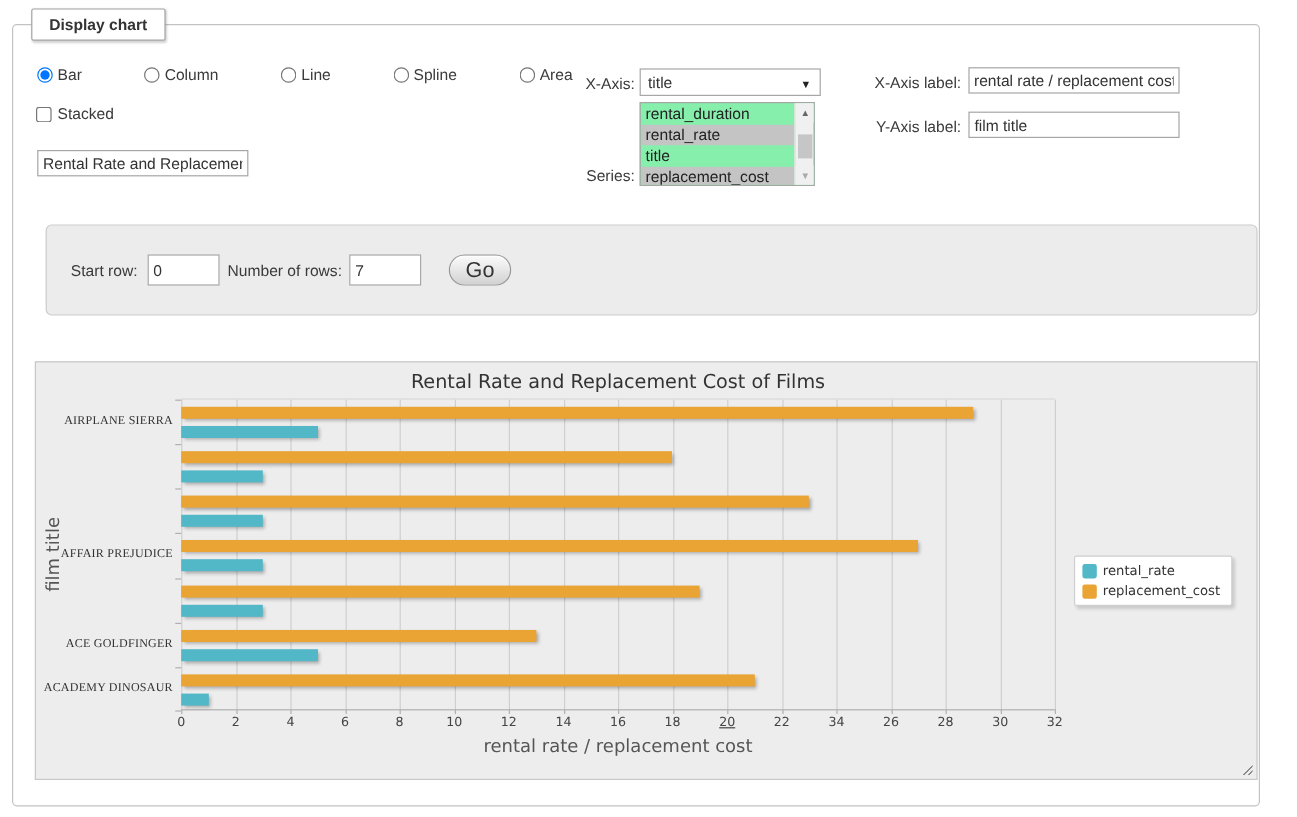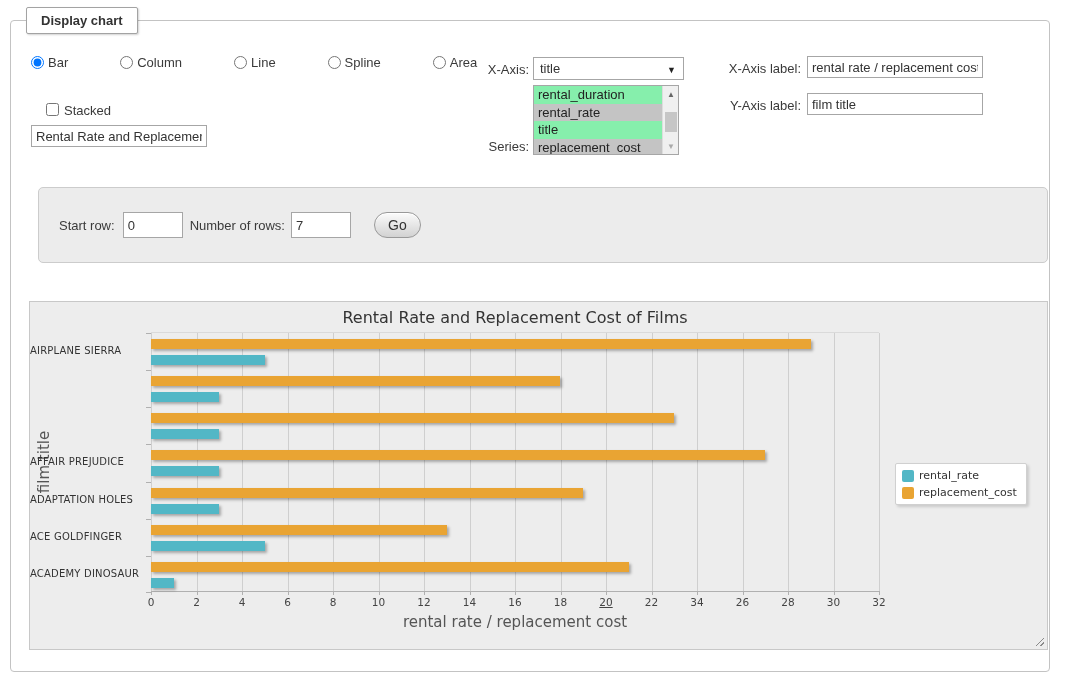--- a/index.html
+++ b/index.html
@@ -9,21 +9,21 @@
   .fieldset { position:absolute; left:10px; top:20px; width:1040px; height:652px;
     border:1px solid #c3c3c3; border-radius:4px; }
   .fieldset-legend { position:absolute; left:15px; top:-14px; background:#fff; border:1px solid #a3a3a3;
     border-radius:2px; padding:5px 14px; font-weight:bold; font-size:13px; color:#333;
     box-shadow:1px 1px 2px rgba(0,0,0,0.18); }
 
   
   .radio-row { position:absolute; left:20px; top:34px; display:flex; align-items:center;gap:44px; }
   .radio-label { display:flex; align-items:center; margin-right:8px; color:#3a3a3a; }
   .radio-label input { margin:0 4px 0 0; width:13px; height:13px; }
-  .check-row { position:absolute; left:19px; top:82px; display:flex; align-items:flex-start; color:#3a3a3a;margin-left:16px; }
+  .check-row { position:absolute; left:19px; top:66px; display:flex; align-items:flex-end; color:#3a3a3a; }
   .check-row input { margin:0 5px 0 0; width:13px; height:13px; }
 
   input[type=text] { border:1px solid #a6a6a6; background:#fff; font-family:"Liberation Sans",sans-serif;
     font-size:13px; color:#333; padding:2px 4px; border-radius:0; }
   .title-input { position:absolute; left:20px; top:104px; width:176px; height:22px; }
 
   .lbl { position:absolute; color:#3a3a3a; }
   .lbl.right { text-align:right; }
 
   
@@ -45,40 +45,40 @@
   .scrollbar .thumb { position:absolute; left:2px; top:26px; width:12px; height:20px; background:#c6c6c6; }
 
   .axis-input { position:absolute; width:176px; height:22px; }
 
   
   .rows-panel { position:absolute; left:27px; top:166px; width:1010px; height:76px; background:#ececec;
     border:1px solid #ccc; border-radius:5px; }
   .rows-inner { position:absolute; left:20px; top:24px; display:flex; align-items:center; color:#3a3a3a; }
   .rows-inner input[type=text] { width:60px; height:26px; }
   .go-btn { margin-left:17px; height:26px; padding:0 13px; border:1px solid #999; border-radius:13px;
-    background:linear-gradient(#fbfbfb,#d2d2d2); font-family:"Liberation Sans",sans-serif; font-size:14px;
+    background:linear-gradient(#fbfbfb,#d2d2d2); font-family:"Liberation Sans",sans-serif; font-size:18px;
     color:#333; cursor:pointer; box-shadow:inset 0 1px 0 #fff; }
   .rows-inner .gap1 { margin:0 7px 0 8px; }
   .rows-inner .gap2 { margin:0 6px 0 6px; }
 
   
   .chart-box { position:absolute; left:18px; top:280px; width:1019px; height:349px; background:#ededed;
     border:1px solid #c8c8c8; font-family:"DejaVu Sans",sans-serif; }
   .chart-title { position:absolute; left:121px; top:6px; width:728px; text-align:center;
     font-size:16px; color:#333; }
   .plot { position:absolute; left:121px; top:30px; width:728px; height:260px;
     border-bottom:1px solid #b0b0b0; border-top:1px solid #dadada; }
   .gridline { position:absolute; top:0; bottom:0; width:1px; background:#cfcfcf; }
   .xtick { position:absolute; top:100%; width:1px; height:4px; background:#b0b0b0; }
   .ytick { position:absolute; left:-5px; width:5px; height:1px; background:#b0b0b0; }
   .band { position:absolute; left:0; right:0; }
   .bar { position:absolute; left:0; height:10px; box-shadow:2px 2px 3px rgba(0,0,0,0.3); }
   .ylabels { position:absolute; left:0; top:30px; width:114px; height:260px; }
-  .ylabel { position:absolute; right:0; width:114px; text-align:left; font-size:10px; color:#333;
-    letter-spacing:0.2px; }
+  .ylabel { position:absolute; right:0; width:114px; text-align:right; font-size:10px; color:#333;
+    letter-spacing:0.2px;font-family:Liberation Serif, serif; }
   .xlabels { position:absolute; left:121px; top:294px; width:728px; height:13px; }
   .xlabel { position:absolute; width:40px; margin-left:-20px; text-align:center; font-size:10.5px; color:#444; }
   .xaxis-title { position:absolute; left:121px; top:311px; width:728px; text-align:center;
     font-size:15px; color:#555; }
   .yaxis-title-wrap { position:absolute; left:0; top:30px; width:28px; height:260px;
     display:flex; align-items:center; justify-content:center; }
   .yaxis-title-wrap span { transform:rotate(-90deg); white-space:nowrap; font-size:15px; color:#555; }
   .chart-legend { position:absolute; left:865px; top:161px; background:#fff; border:1px solid #d0d0d0;
     border-radius:2px; padding:5px 9px 5px 6px; box-shadow:2px 2px 3px rgba(0,0,0,0.15);
     display:flex; flex-direction:column; gap:4px; }
@@ -162,21 +162,20 @@
   </div>
 
   <div class="chart-box">
     <div class="chart-title">Rental Rate and Replacement Cost of Films</div>
     <div class="yaxis-title-wrap">
       <span>film title</span>
     </div>
     <div class="ylabels" id="ylabels">
         <div class="ylabel" style="top: 0px; height: 37.1429px; line-height: 37.1429px;">AIRPLANE SIERRA</div>
         <div class="ylabel" style="top: 111.429px; height: 37.1429px; line-height: 37.1429px;">AFFAIR PREJUDICE</div>
-        <div class="ylabel" style="top: 148.571px; height: 37.1429px; line-height: 37.1429px;">ADAPTATION HOLES</div>
         <div class="ylabel" style="top: 185.714px; height: 37.1429px; line-height: 37.1429px;">ACE GOLDFINGER</div>
         <div class="ylabel" style="top: 222.857px; height: 37.1429px; line-height: 37.1429px;">ACADEMY DINOSAUR</div>
       </div>
     <div class="plot" id="plot">
         <div class="gridline" style="left: 0%;"></div>
         <div class="xtick" style="left: 0%;"></div>
         <div class="gridline" style="left: 6.25%;"></div>
         <div class="xtick" style="left: 6.25%;"></div>
         <div class="gridline" style="left: 12.5%;"></div>
         <div class="xtick" style="left: 12.5%;"></div>

